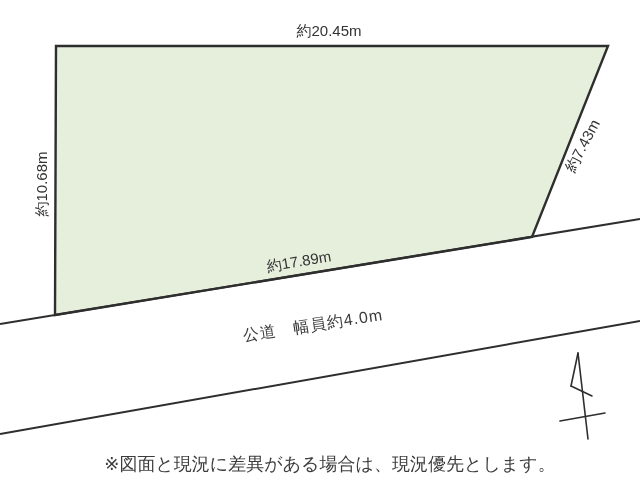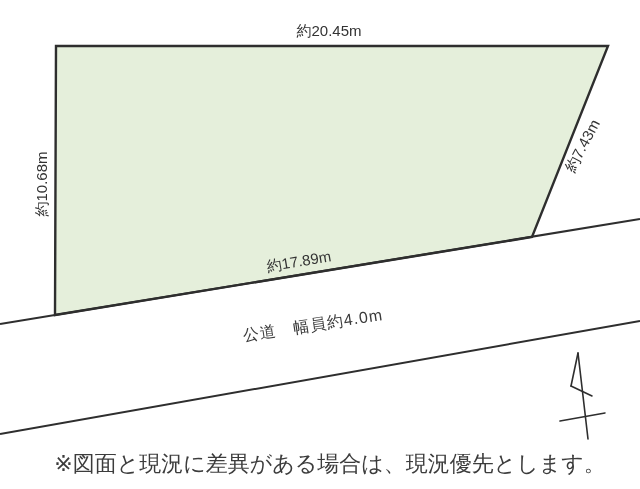--- a/index.html
+++ b/index.html
@@ -23,21 +23,21 @@
   .lbl-left   { left: 42px;  top: 184px; transform: translate(-50%,-50%) rotate(-90deg); }
   .lbl-right  { left: 583px; top: 146px; transform: translate(-50%,-50%) rotate(-62deg); }
   .lbl-bottom { left: 299px; top: 262px; transform: translate(-50%,-50%) rotate(-9.5deg); }
   .lbl-area   {
     left: 308px; top: 156px;
     font-size: 21px; color: #2f2f2f;
     letter-spacing: 0.5px;
   }
   .lbl-road   { left: 313px; top: 326px; font-size: 16px; color: #3a3a3a;
                 transform: translate(-50%,-50%) rotate(-8.5deg); letter-spacing: 1px; }
-  .lbl-note   { left: 330px; top: 464px; font-size: 22px; color: #3c3c3c; }
+  .lbl-note   { left: 330px; top: 464px; font-size: 18px; color: #3c3c3c; }
 </style>
 </head>
 <body>
 
 <div class="canvas">
 
   <svg class="drawing" width="640" height="489" viewBox="0 0 640 489">
 
     <polygon points="56,46 608,46 532,237 55,315" stroke="#2e2e2e" stroke-width="2.4" stroke-linejoin="miter" fill="#e5efdb"></polygon>
 

